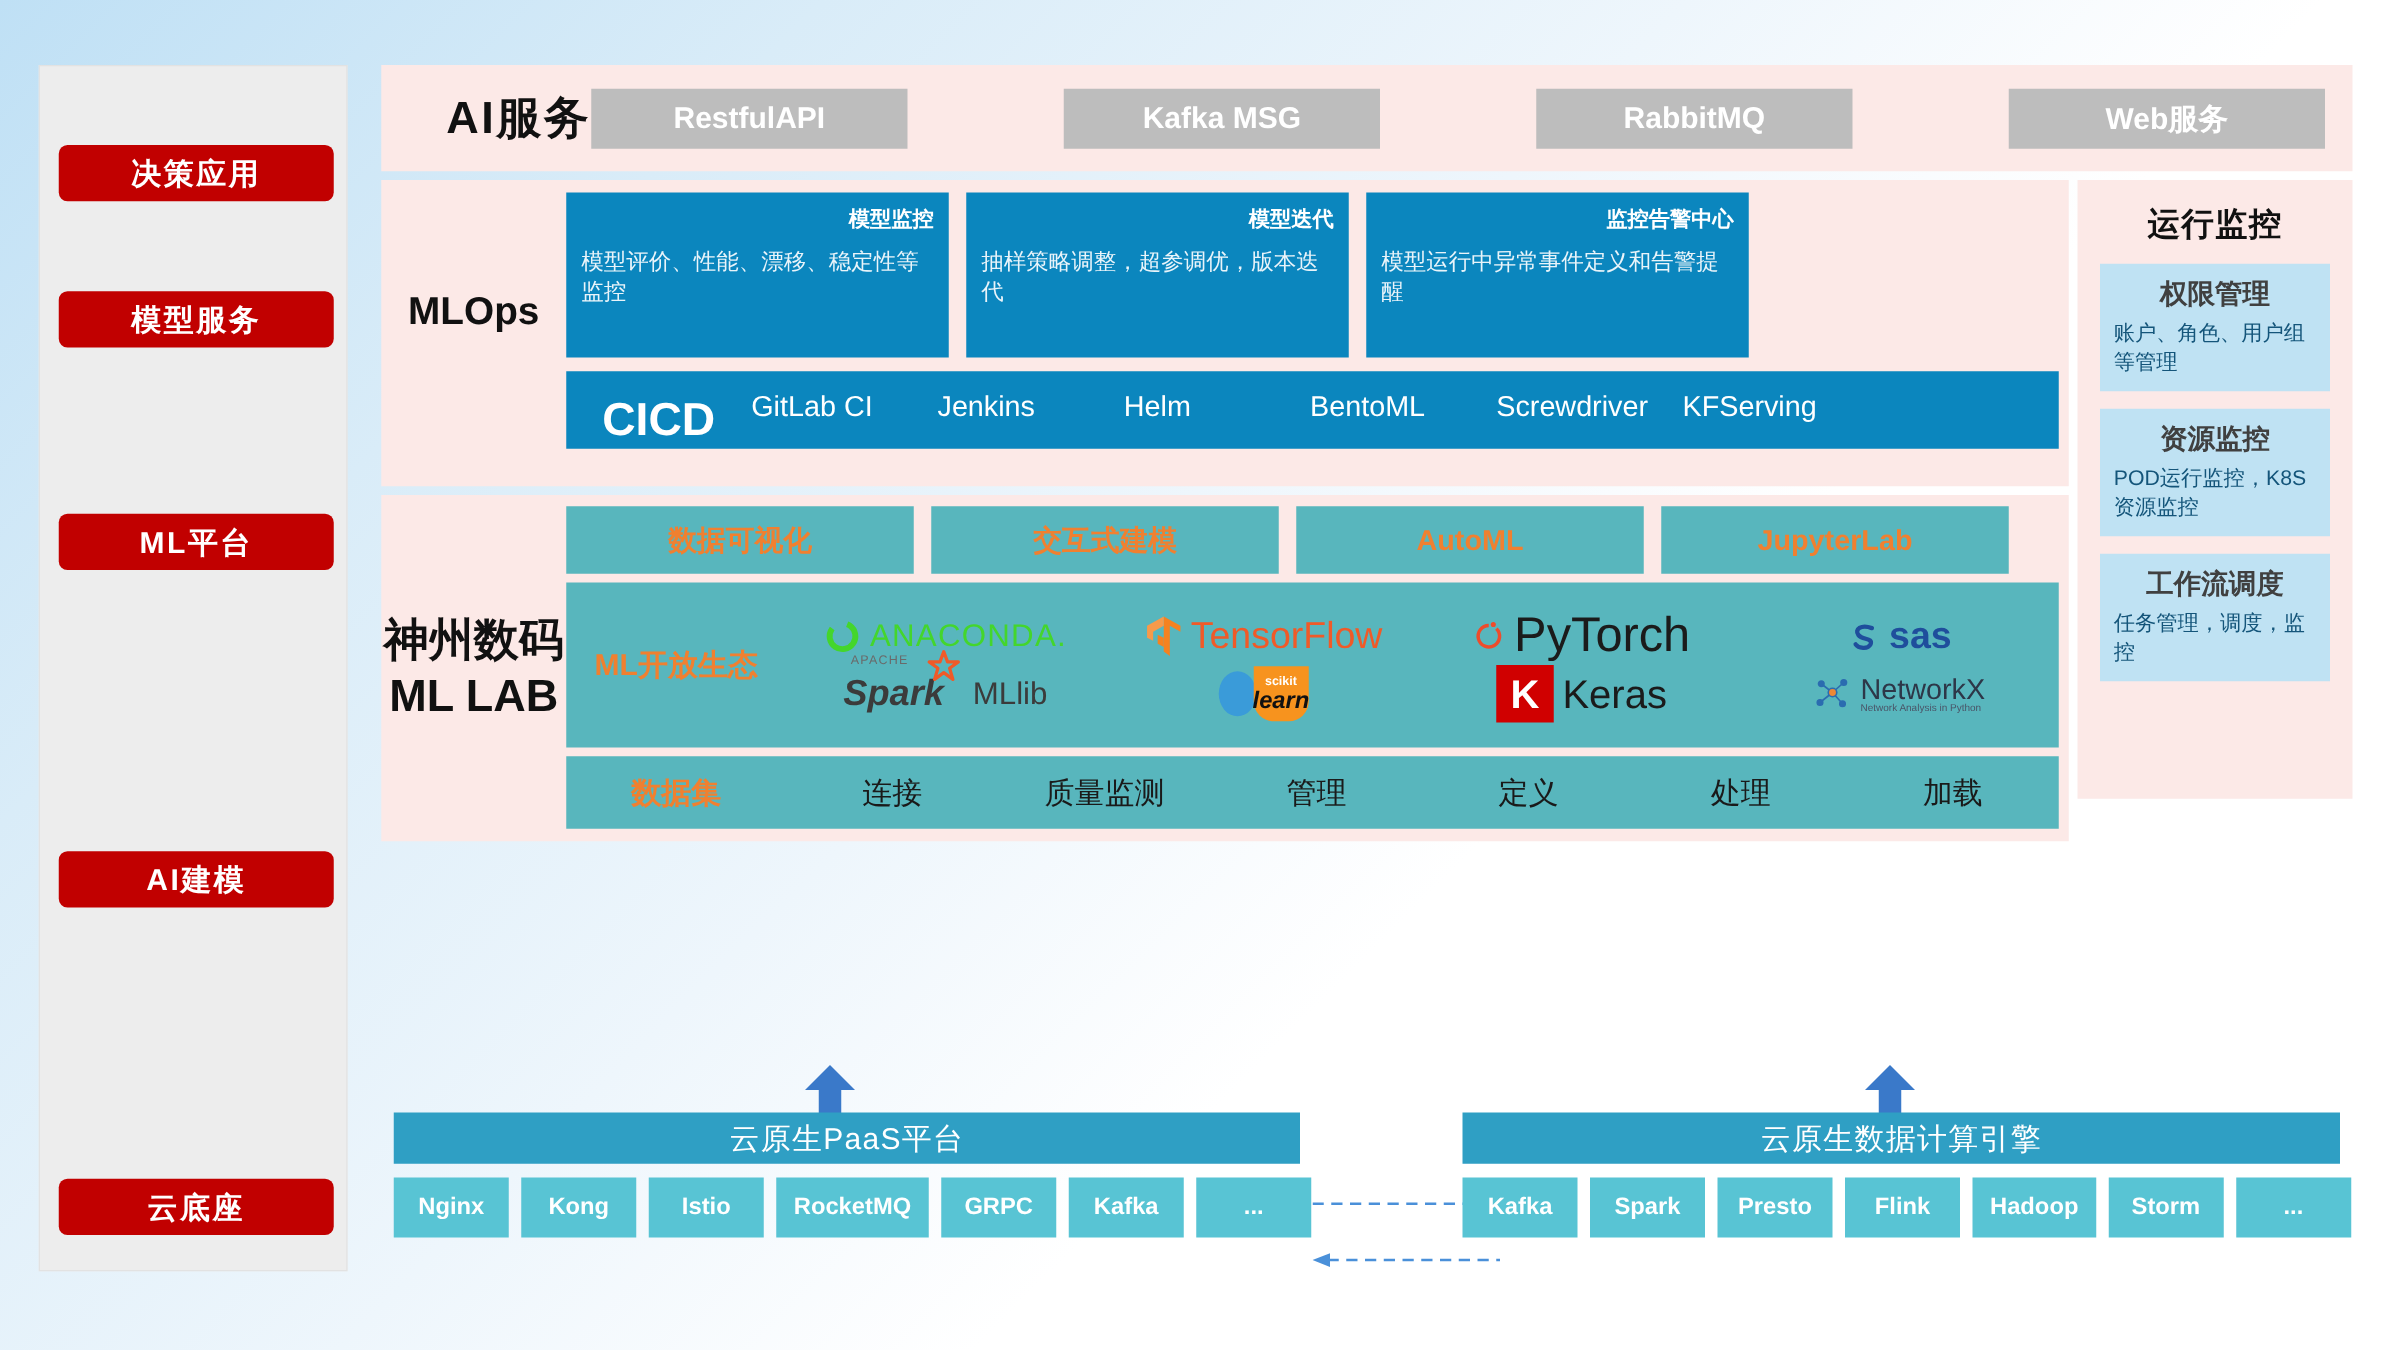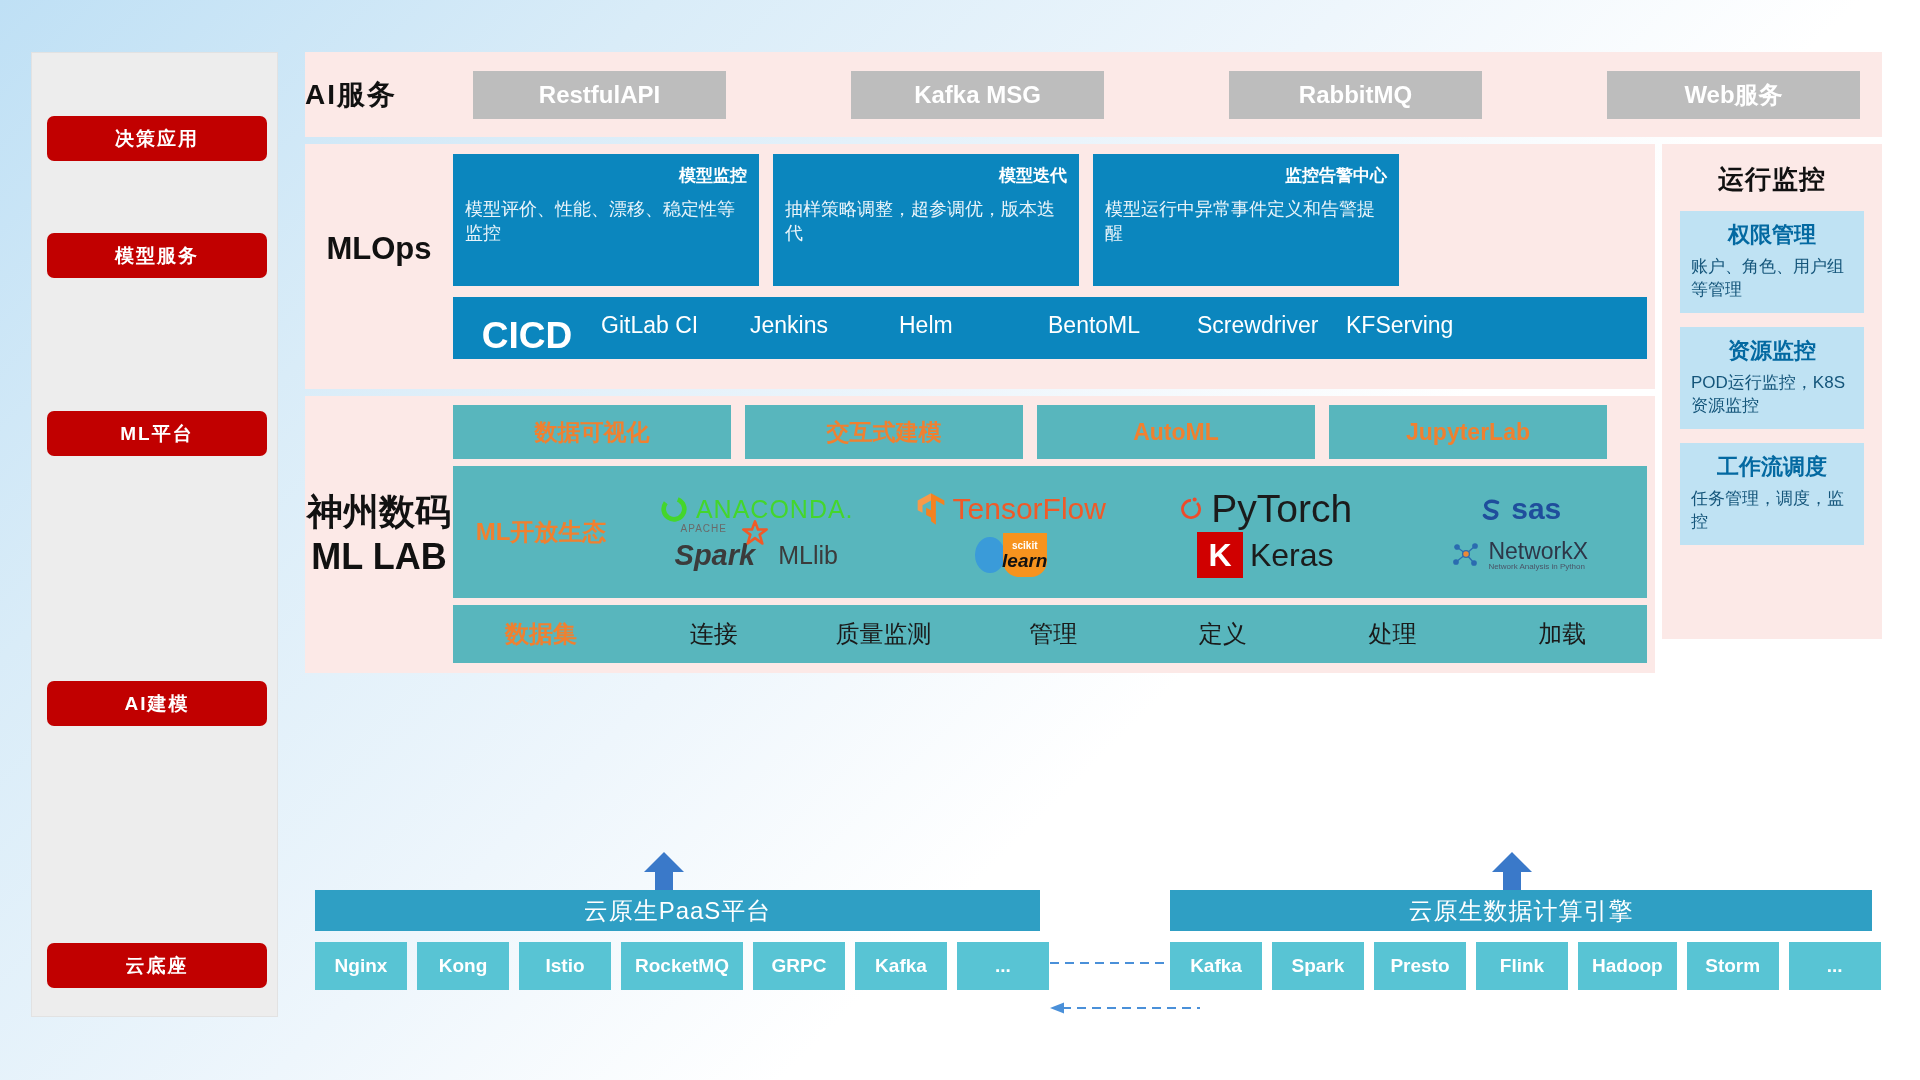--- a/index.html
+++ b/index.html
@@ -13,21 +13,21 @@
   .stage { position:absolute; left:0; top:0; width:1920px; height:1080px; }
 
   
   .rail {
     position:absolute; left:31px; top:52px; width:247px; height:965px;
     background:#ededed; border:1px solid #e2e2e2;
   }
   .rail-btn {
     position:absolute; left:15px; width:220px; height:45px;
     background:#c10000; border-radius:7px;
-    color:#fff; font-weight:bold; font-size:19px;
+    color:#fff; font-weight:bold; font-size:24px;
     display:flex; align-items:center; justify-content:center;
     letter-spacing:2px;
   }
   .rail-btn.b1{ top:63px; }
   .rail-btn.b2{ top:180px; }
   .rail-btn.b3{ top:358px; }
   .rail-btn.b4{ top:628px; }
   .rail-btn.b5{ top:890px; }
 
   
@@ -40,21 +40,21 @@
   .r1 { height:138px; padding:18px 0 0 0; }
   .kv { display:flex; align-items:center; height:50px; }
   .kv .k {
     width:190px; text-align:center; font-size:28px; font-weight:bold; color:#1a1a1a;
     letter-spacing:3px;
   }
   .kv .v { font-size:27px; color:#8a8a8a; letter-spacing:1px; }
 
   
   .r2 { height:85px; display:flex; align-items:center; }
-  .r2 .k { width:190px; text-align:left; font-size:28px; font-weight:bold; color:#111; letter-spacing:2px;}
+  .r2 .k { width:190px; text-align:right; font-size:36px; font-weight:bold; color:#111; letter-spacing:2px;}
   .r2 .chips { flex:1; display:flex; gap:0; padding-right:22px; }
   .r2 .chip {
     background:#bdbdbd; color:#ffffff; font-weight:bold; font-size:24px;
     height:48px; width:253px; margin-right:125px;
     display:flex; align-items:center; justify-content:center;
   }
   .r2 .chip:last-child { margin-right:0; }
 
   
   .r3wrap { margin-top:7px; display:flex; gap:7px; }
@@ -79,21 +79,21 @@
   .cicd .tool { width:149px; font-size:23px; padding-top:15px; }
 
   
   .rmon { width:220px; background:#fce9e7; height:495px; position:relative; }
   .rmon .title {
     text-align:center; font-size:26px; font-weight:bold; color:#111; padding-top:18px; letter-spacing:1px;
   }
   .mcard {
     margin:14px auto 0 auto; width:184px; background:#bfe2f3; padding:9px 11px 11px 11px;
   }
-  .mcard .mt { text-align:center; font-size:22px; font-weight:bold; color:#0369a1; margin-bottom:6px;}
+  .mcard .mt { text-align:center; font-size:22px; font-weight:bold; color:#404040; margin-bottom:6px;}
   .mcard .md { font-size:17px; line-height:1.35; color:#14557a; }
 
   
   .r4 { width:1350px; background:#fce9e7; padding:9px 0 10px 0; }
   .r4 .inner { display:flex; }
   .r4 .k {
     width:148px; min-width:148px; font-size:36px; font-weight:bold; color:#111; line-height:1.25;
     display:flex; flex-direction:column; align-items:center; justify-content:center; text-align:center;
   }
   .r4 .right { flex:1; padding-right:8px; }

